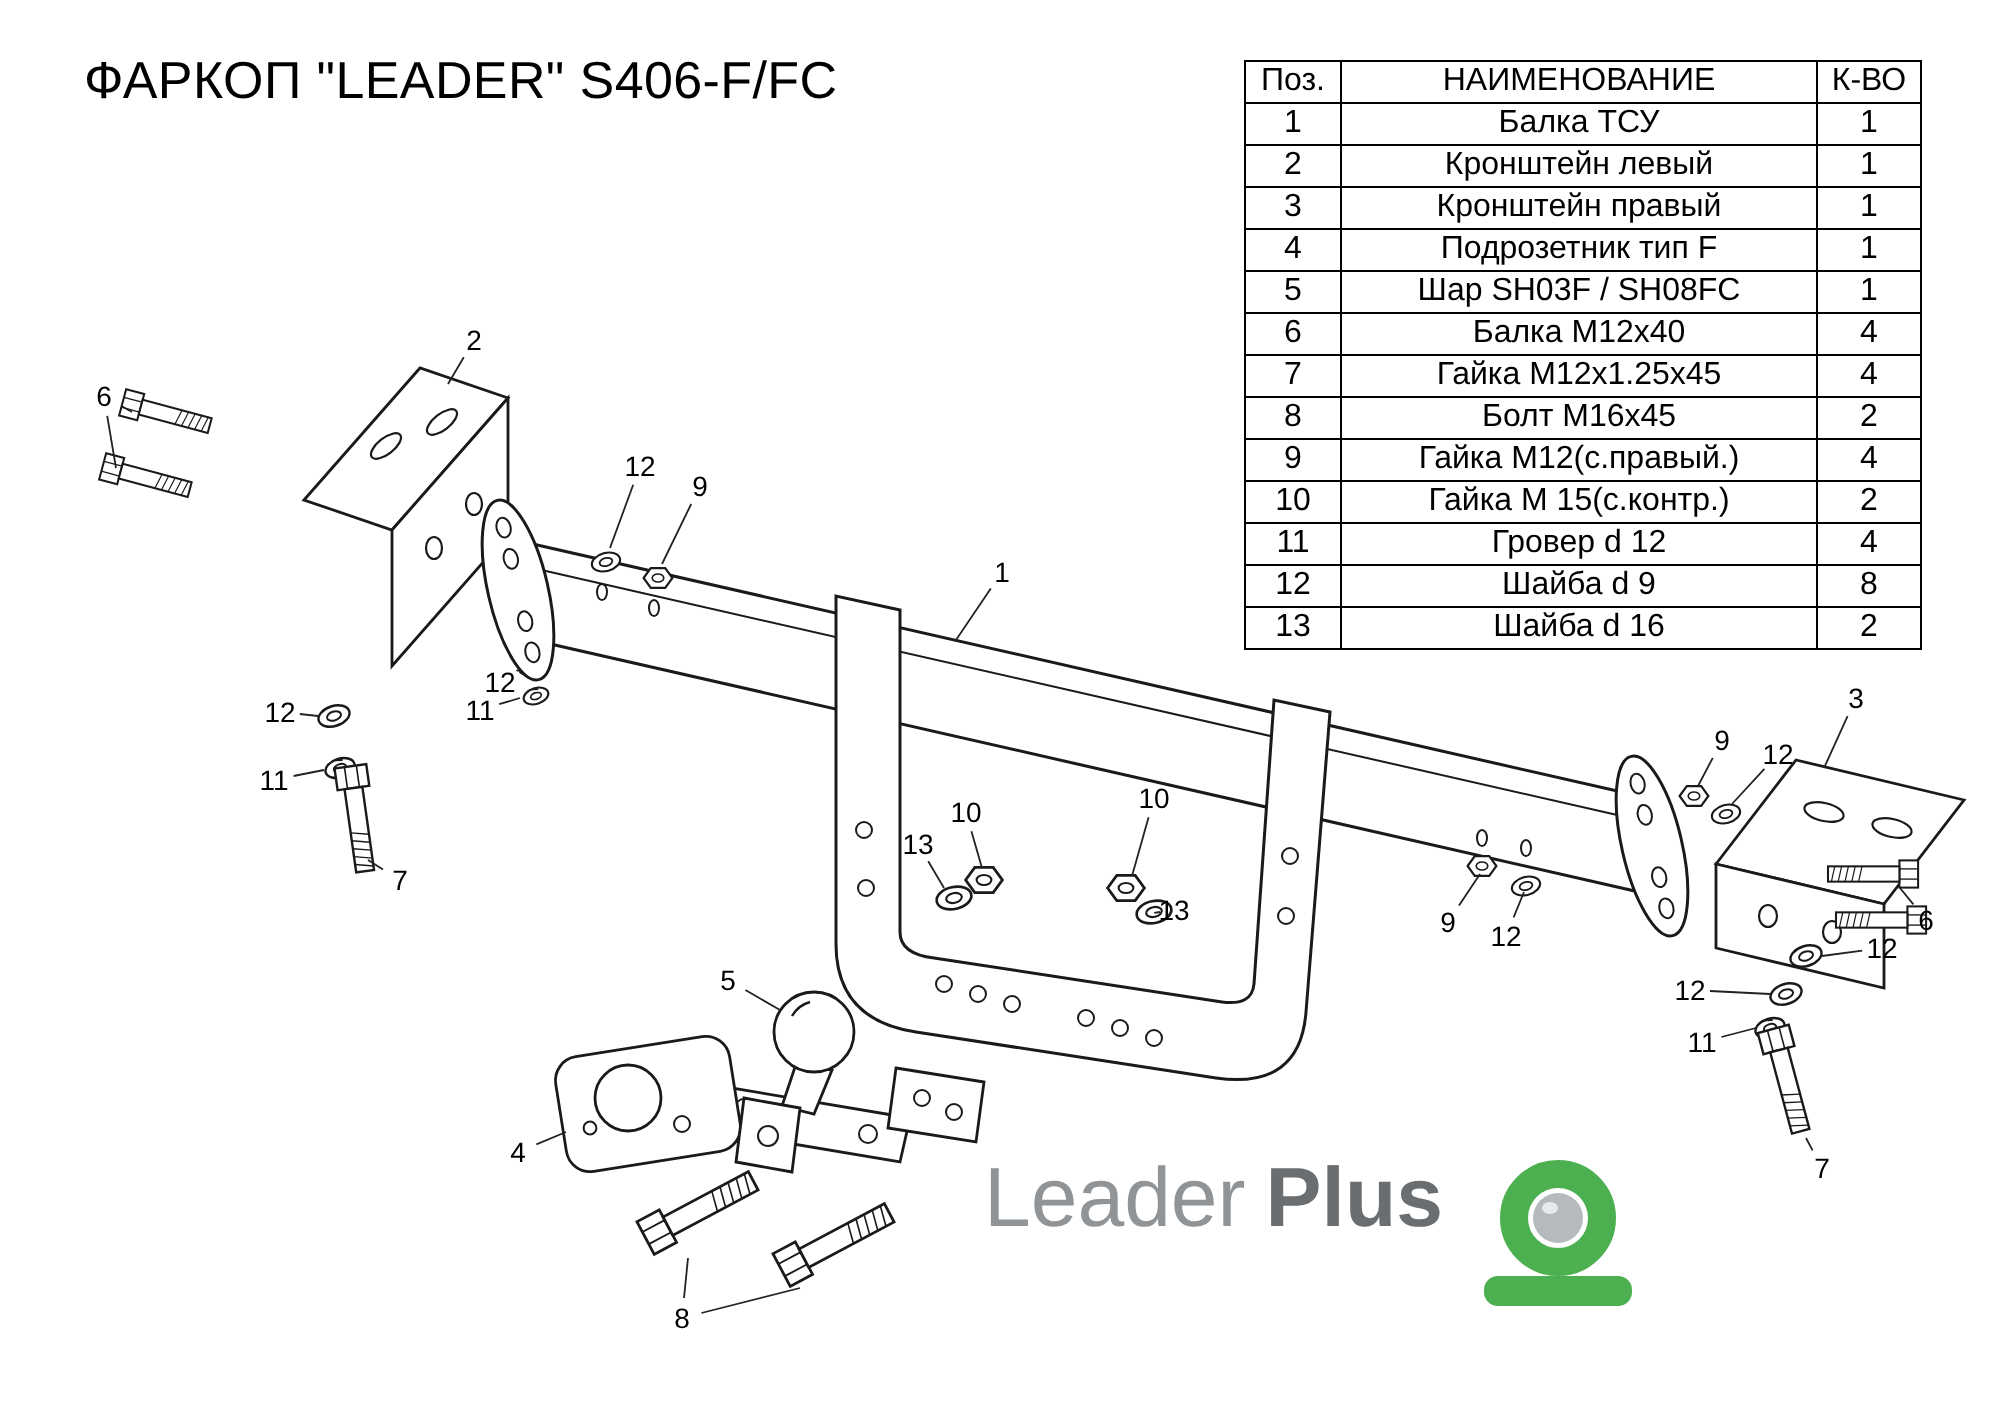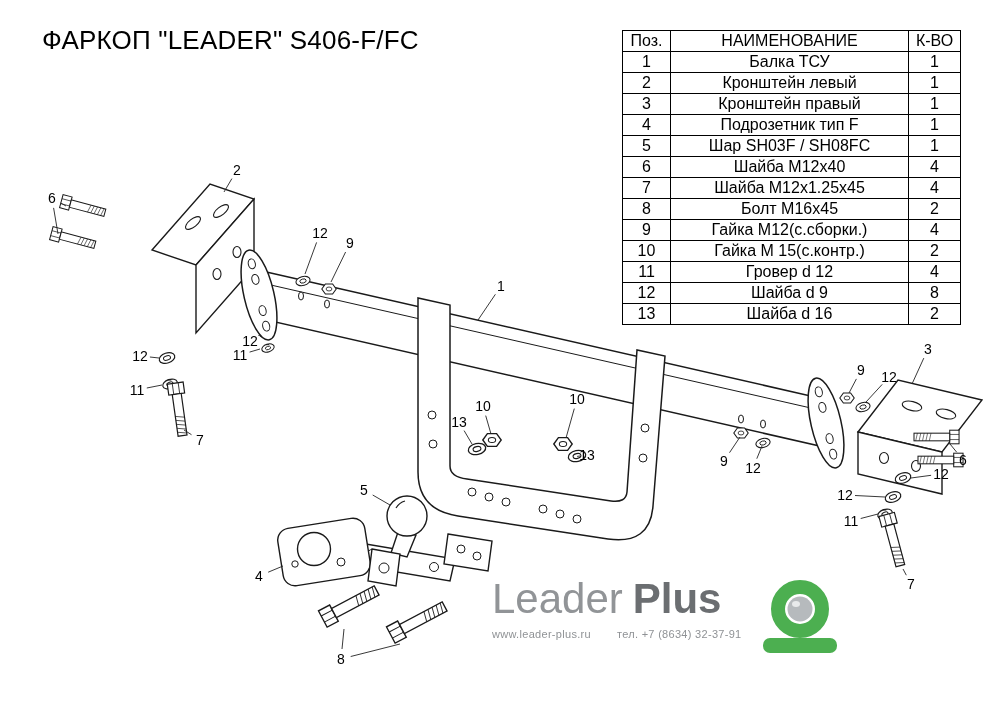--- a/index.html
+++ b/index.html
@@ -63,36 +63,36 @@
           <td>Подрозетник тип F</td>
           <td>1</td>
         </tr>
         <tr>
           <td>5</td>
           <td>Шар SH03F / SH08FC</td>
           <td>1</td>
         </tr>
         <tr>
           <td>6</td>
-          <td>Шайба М12х40</td>
+          <td>Балка М12х40</td>
           <td>4</td>
         </tr>
         <tr>
           <td>7</td>
-          <td>Шайба М12х1.25х45</td>
+          <td>Гайка М12х1.25х45</td>
           <td>4</td>
         </tr>
         <tr>
           <td>8</td>
           <td>Болт М16х45</td>
           <td>2</td>
         </tr>
         <tr>
           <td>9</td>
-          <td>Гайка М12(с.сборки.)</td>
+          <td>Гайка М12(с.правый.)</td>
           <td>4</td>
         </tr>
         <tr>
           <td>10</td>
           <td>Гайка  М 15(с.контр.)</td>
           <td>2</td>
         </tr>
         <tr>
           <td>11</td>
           <td>Гровер d 12</td>
@@ -308,24 +308,20 @@
         <line x1="350.7" y1="656.5" x2="400" y2="644" stroke="#222" stroke-width="0.9"></line>
         <text x="341" y="664" text-anchor="middle">8</text>
       </g>
   </svg>
 
   <div class="logo">
     <div class="logo-text">
       <div class="name">
         <span class="part1">Leader</span><span class="part2">Plus</span>
       </div>
-      <div class="logo-contact">
-        <span>www.leader-plus.ru</span>
-        <span>тел. +7 (8634) 32-37-91</span>
-      </div>
     </div>
     <svg class="logo-icon" width="80" height="78" viewBox="0 0 80 78">
       <circle cx="40" cy="31" r="22" fill="none" stroke="var(--accent,#4caf50)" stroke-width="14"></circle>
       <circle cx="40" cy="31" r="12.5" fill="#b6babd"></circle>
       <ellipse cx="36" cy="26" rx="4" ry="3" fill="#e8eaeb"></ellipse>
       <rect x="3" y="60" width="74" height="15" rx="7" class="accent"></rect>
     </svg>
   </div>
 
 </div>

